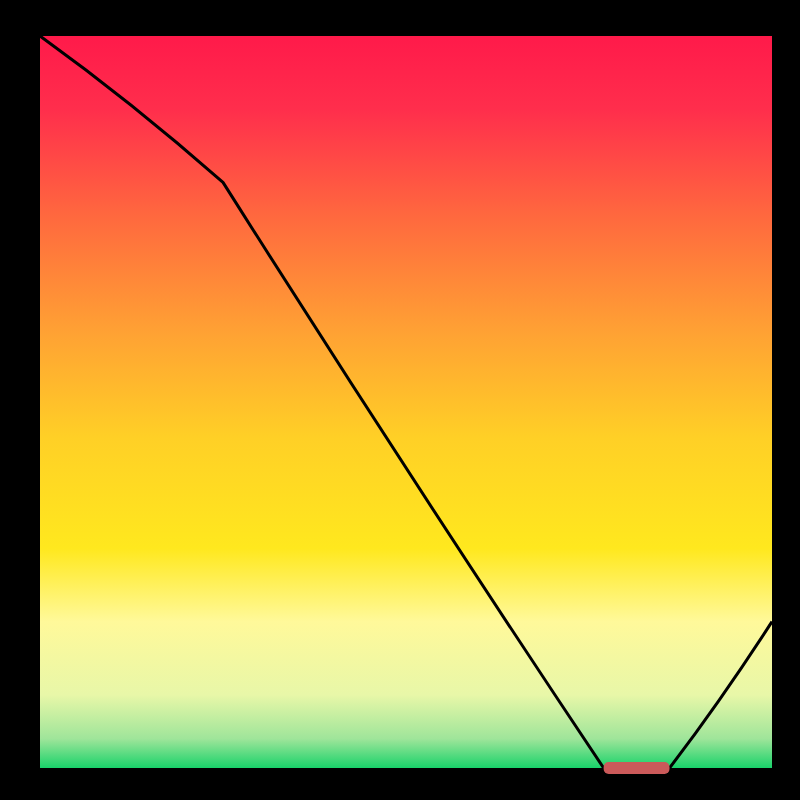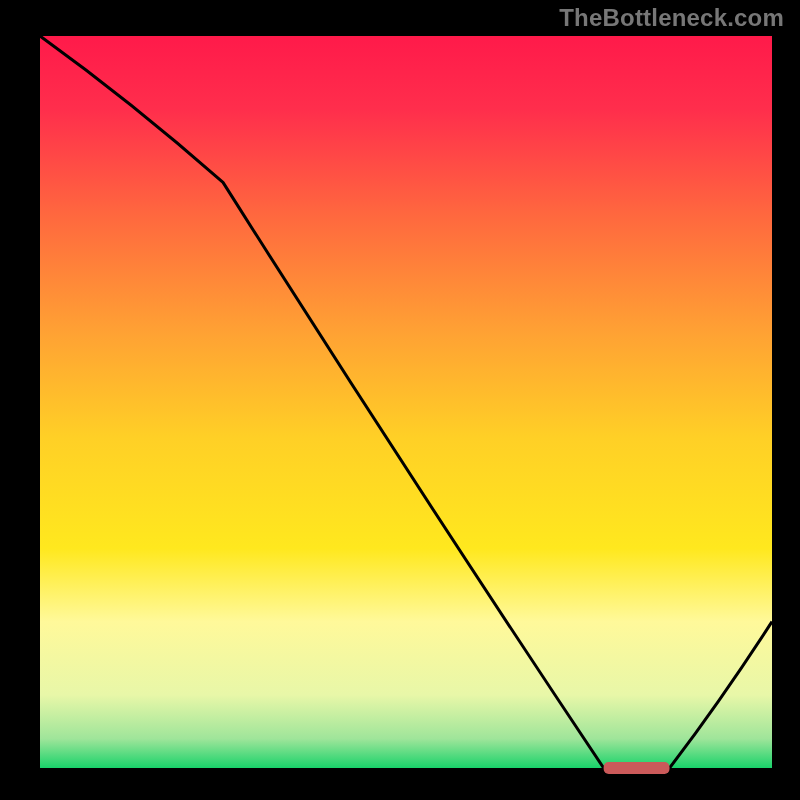--- a/index.html
+++ b/index.html
@@ -27,21 +27,20 @@
     z-index: 10;
   }
   svg {
     display: block;
   }
 </style>
 </head>
 <body>
 
 <div class="container">
-  <div class="watermark">TheBottleneck.com</div>
 
   <svg id="chart-svg" width="800" height="800" viewBox="0 0 800 800">
     <defs>
       <linearGradient id="bg-grad" x1="0" y1="0" x2="0" y2="1">
           <stop offset="0%" stop-color="#ff1a4a"></stop>
           <stop offset="10%" stop-color="#ff2e4c"></stop>
           <stop offset="25%" stop-color="#ff6a3e"></stop>
           <stop offset="40%" stop-color="#ffa034"></stop>
           <stop offset="55.00000000000001%" stop-color="#ffd026"></stop>
           <stop offset="70%" stop-color="#ffe81e"></stop>

